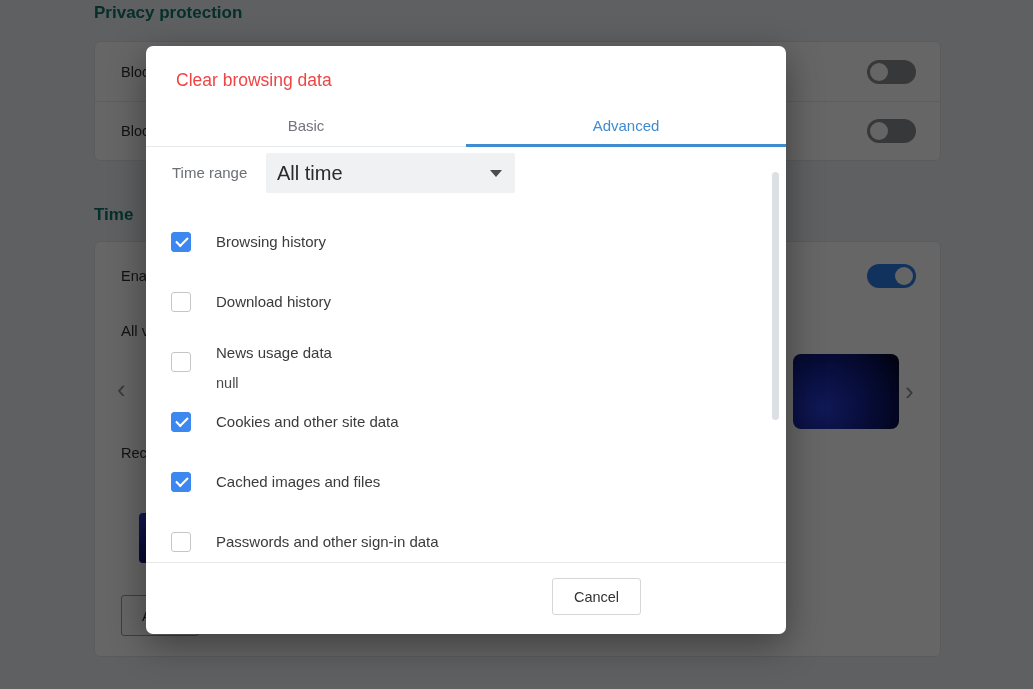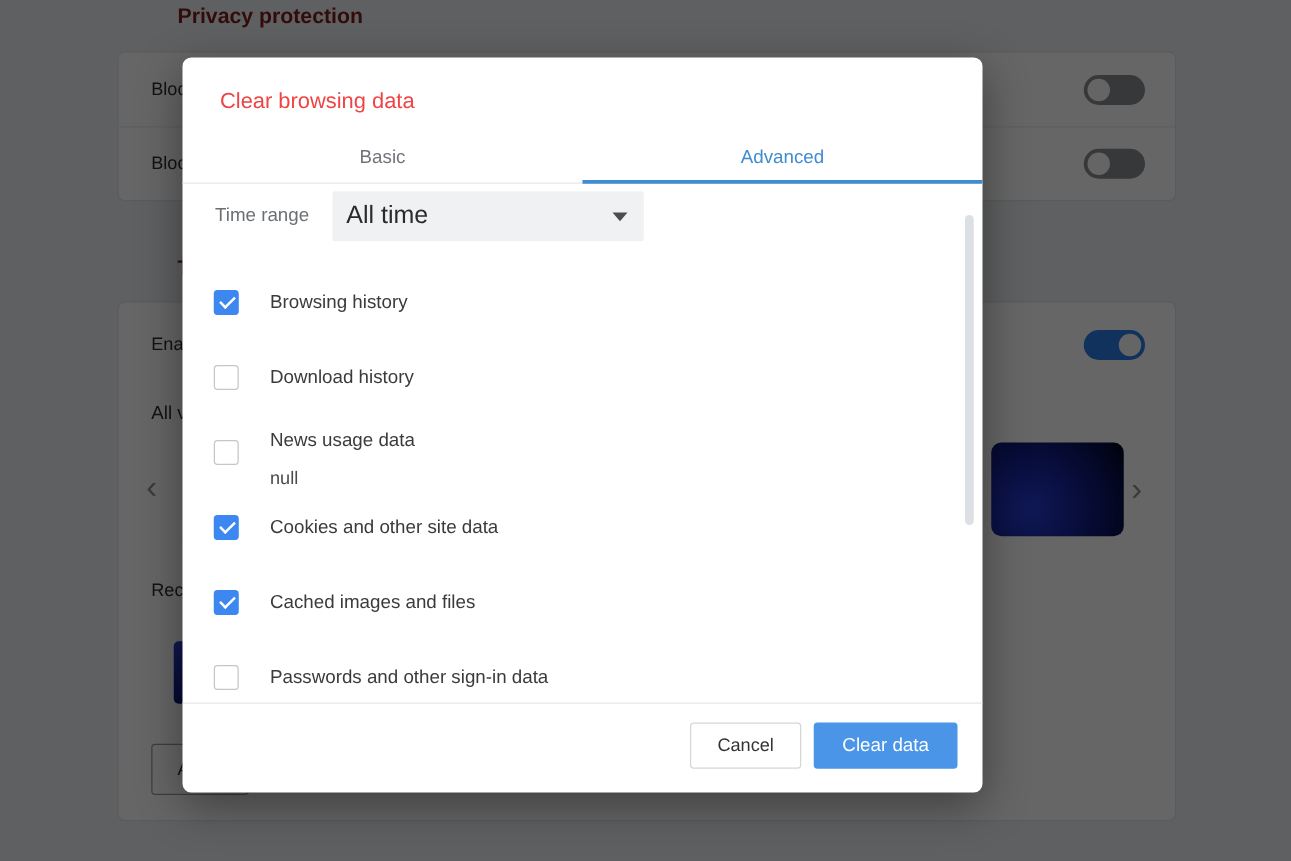--- a/index.html
+++ b/index.html
@@ -6,37 +6,37 @@
   html,body { width:1033px; height:689px; overflow:hidden; }
   body {
     font-family:"Liberation Sans","DejaVu Sans",sans-serif;
     background:#eef0f2;
     position:relative;
     color:#2b2b2b;
   }
 
   
   .page { position:absolute; inset:0; z-index:1; }
-  .section-title { position:absolute; left:94px; font-size:17px; font-weight:700; color:#7f1d1d;margin-left:48px; }
+  .section-title { position:absolute; left:94px; font-size:17px; font-weight:700; color:#0f766e; }
   #sec1 { top:3px; }
   #sec2 { top:205px; }
   .card { position:absolute; left:94px; width:847px; background:#ffffff; border:1px solid #e2e4e7; border-radius:6px; }
   #card1 { top:41px; height:120px; }
   #card1 .row { position:relative; height:59px; }
   #card1 .row + .row { border-top:1px solid #e8eaec; }
   .row-label { position:absolute; left:26px; top:50%; transform:translateY(-50%); font-size:14.5px; color:#2f2f2f; white-space:nowrap; }
   .toggle { position:absolute; right:24px; top:50%; transform:translateY(-50%); width:49px; height:24px; border-radius:12px; background:#8b8d90; }
   .toggle .knob { position:absolute; top:3px; left:3px; width:18px; height:18px; border-radius:50%; background:#fdfdfd; }
   .toggle.on { background:#2b7de9; }
   .toggle.on .knob { left:auto; right:3px; }
   #card2 { top:241px; height:416px; }
   #enable-row { position:relative; height:60px; margin-top:4px; }
   .plain-label { position:absolute; font-size:15px; color:#2f2f2f; white-space:nowrap; }
   #all-label { left:26px; top:80px; }
-  #rec-label { left:26px; top:223px; font-size:14.5px; }
+  #rec-label { left:26px; top:203px; font-size:14.5px; }
   .chev { position:absolute; font-size:26px; color:#8f9194; line-height:1; }
   #chev-left { left:22px; top:134px; }
   #chev-right { left:810px; top:136px; }
   #wallpaper-thumb { position:absolute; left:698px; top:112px; width:106px; height:75px; border-radius:8px;
     background:radial-gradient(circle at 28% 72%, #2b3fd6 0%, #16249c 40%, #0b1464 70%, #02051e 100%); }
   #yellow-dot { position:absolute; left:51px; top:185px; width:13px; height:13px; border-radius:50%; background:#d9a93f; }
   #blue-icon { position:absolute; left:44px; top:271px; width:16px; height:50px; border-radius:4px;
     background:linear-gradient(160deg,#2a3bd0,#0c1670); }
   #add-button { position:absolute; left:26px; top:353px; width:78px; height:41px; border:1px solid #9a9c9e; border-radius:3px; background:transparent; }
   #add-button span { position:absolute; left:20px; top:50%; transform:translateY(-50%); font-size:14.5px; color:#2f2f2f; }
@@ -160,14 +160,13 @@
   </div>
   <div class="cb-row" id="row-5">
     <div class="cb"></div>
     <span class="cb-label">Passwords and other sign-in data</span>
   </div>
 
   <div class="scroll-thumb"></div>
 
   <div class="footer-divider"></div>
   <button class="btn btn-cancel">Cancel</button>
-  <button class="btn btn-confirm">Clear data</button>
 </div>
 
 </body></html>

